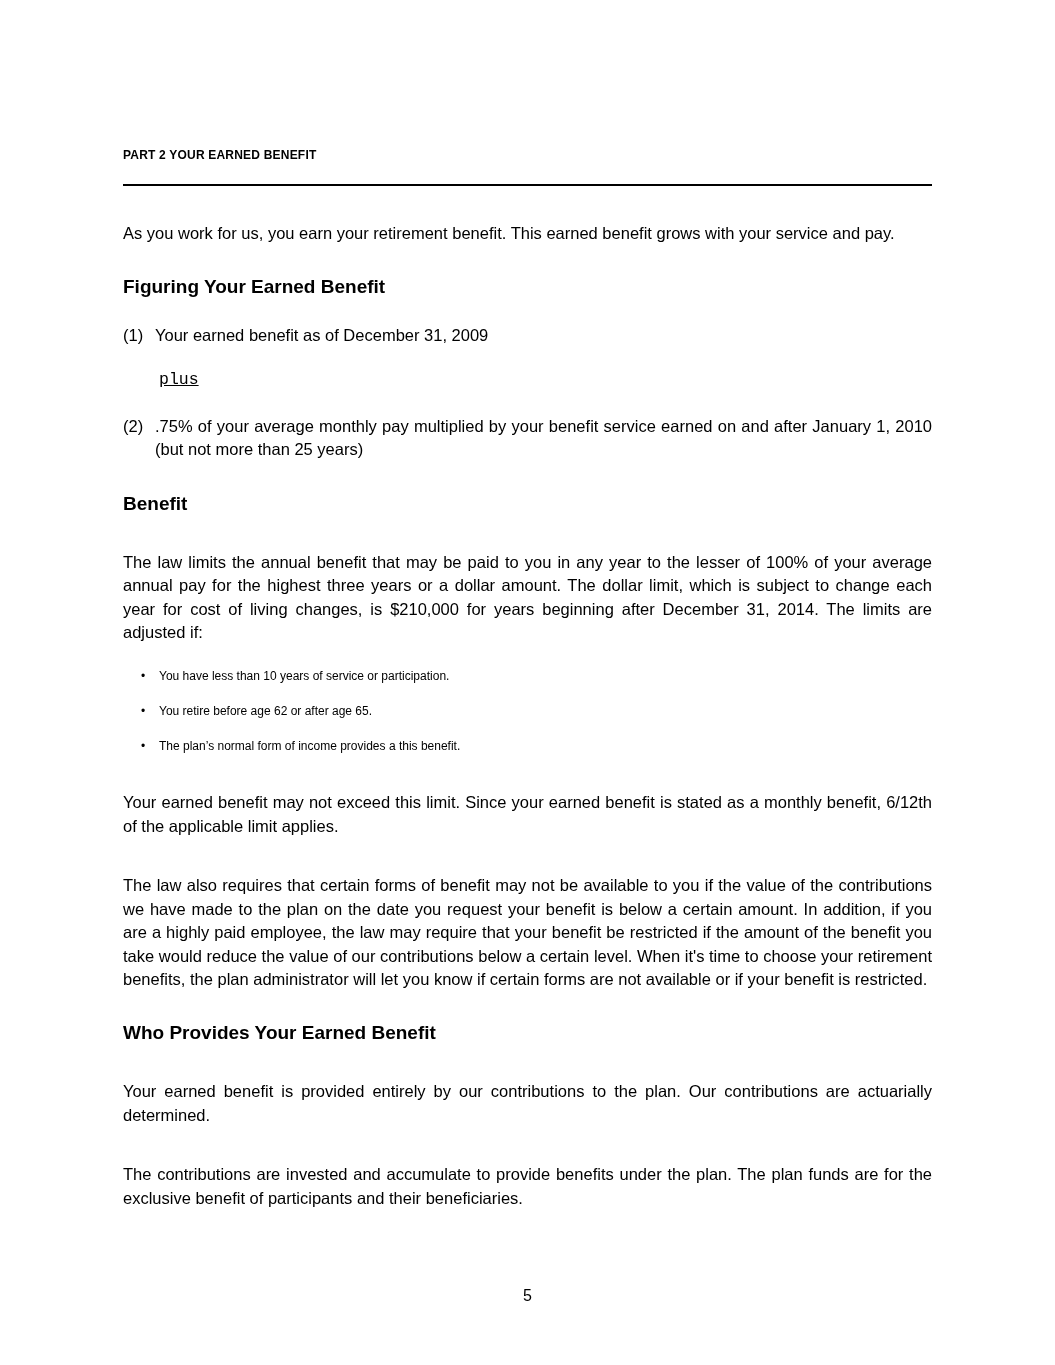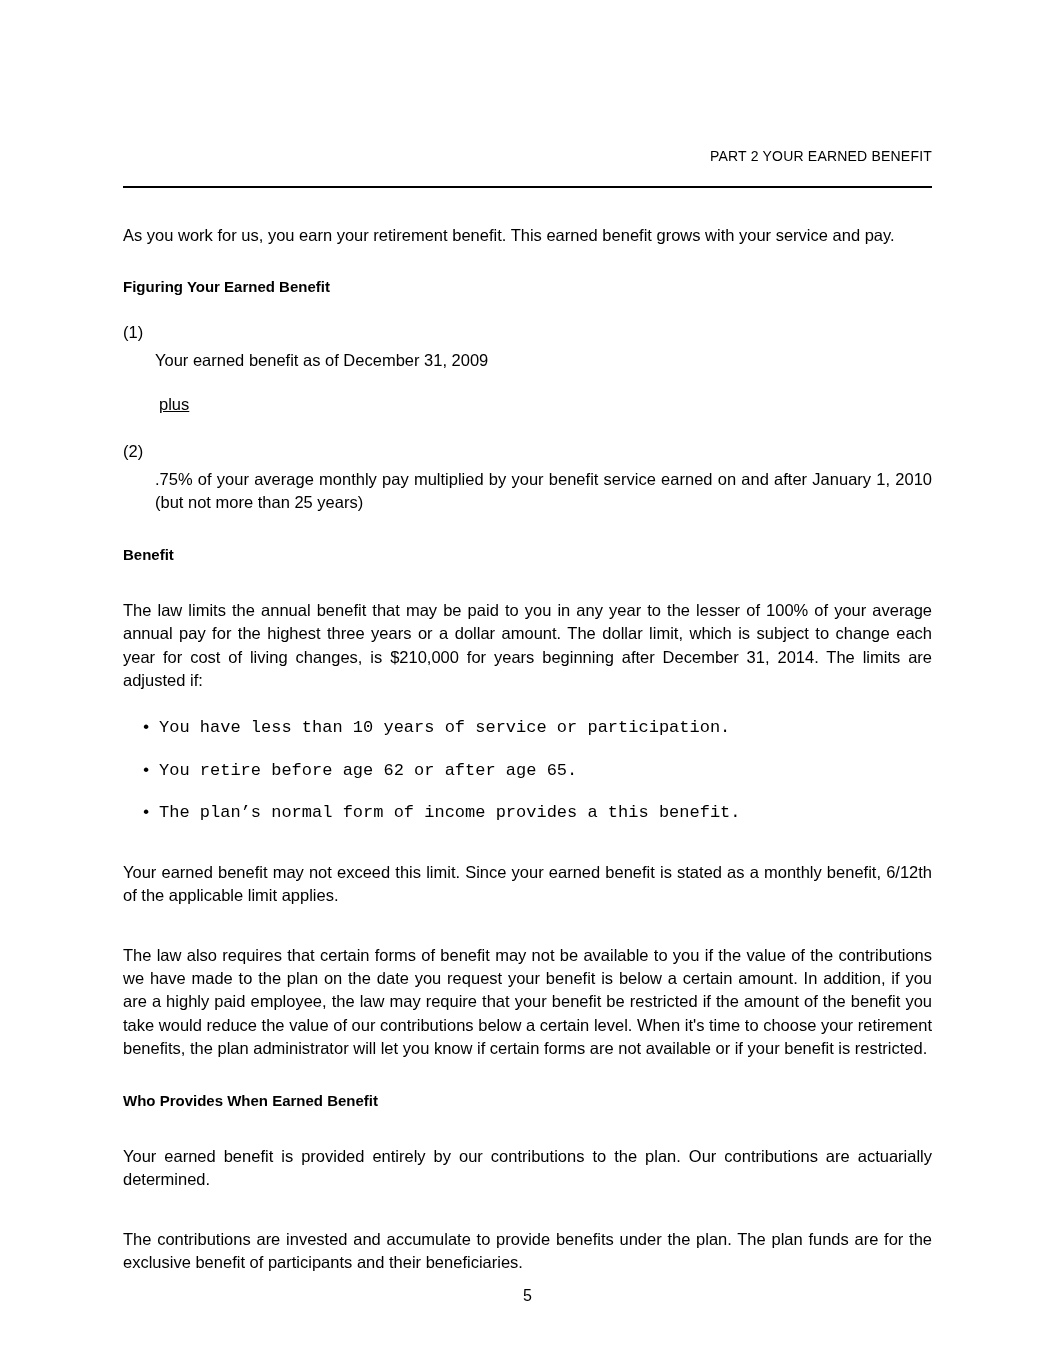--- a/index.html
+++ b/index.html
@@ -15,77 +15,76 @@
     position: relative;
   }
   .page {
     box-sizing: border-box;
     width: 1055px;
     height: 1365px;
     padding: 148px 123px 0 123px;
     position: relative;
   }
   .doc-title {
-    text-align: right;
-    font-size: 14px;
-    font-weight: normal;
+    text-align: left;
+    font-size: 12px;
+    font-weight: bold;
     letter-spacing: 0.2px;
     margin: 0 0 0 0;
   }
   .title-rule {
     border: none;
     border-top: 2.5px solid #000;
     margin: 22px 0 0 0;
     width: 100%;
   }
   p.body-text {
     font-size: 16.5px;
     line-height: 1.42;
     text-align: justify;
     margin: 36px 0 0 0;
   }
   h2.section-head {
-    font-size: 15px;
+    font-size: 19px;
     font-weight: bold;
     margin: 31px 0 0 0;
   }
   .numbered {
     display: flex;
     margin: 26px 0 0 0;
     font-size: 16.5px;
     line-height: 1.42;
   }
   .numbered .num {
     width: 32px;
     flex: 0 0 32px;
   }
   .numbered .ntext {
     flex: 1;
     text-align: justify;
-    margin-top: 28px;
   }
   .plus-line {
     margin: 22px 0 0 36px;
     font-size: 16.5px;
+    font-family: Liberation Mono, monospace;
   }
   .plus-line span {
     text-decoration: underline;
   }
   ul.bullets {
     list-style: none;
     margin: 24px 0 0 0;
     padding: 0;
   }
   ul.bullets li {
-    font-size: 17px;
+    font-size: 12px;
     line-height: 1.42;
     margin: 0 0 18px 0;
     padding-left: 36px;
     position: relative;
-    font-family: Liberation Mono, monospace;
   }
   ul.bullets li::before {
     content: "\2022";
     position: absolute;
     left: 18px;
     top: 0;
   }
   .page-number {
     position: absolute;
     bottom: 60px;
@@ -131,21 +130,21 @@
     <li>You have less than 10 years of service or participation.</li>
     <li>You retire before age 62 or after age 65.</li>
     <li>The plan’s normal form of income provides a this benefit.</li>
   </ul>
 
   <p class="body-text">Your earned benefit may not exceed this limit.  Since your earned benefit is stated as a monthly benefit, 6/12th of the applicable limit applies.</p>
 
   <p class="body-text">The law also requires that certain forms of benefit may not be available to you if the value of the contributions we have made to the plan on the date you request your benefit is below a certain amount.  In addition, if you are a highly paid employee, the law may require that your benefit be restricted if the amount of the benefit you take would reduce the value of our contributions below a certain level.  When it's time to choose your retirement benefits, the plan administrator will let you know if certain forms are not available or if your benefit is restricted.</p>
 
 
-  <h2 class="section-head">Who Provides When Earned Benefit</h2>
+  <h2 class="section-head">Who Provides Your Earned Benefit</h2>
 
   <p class="body-text">Your earned benefit is provided entirely by our contributions to the plan.  Our contributions are actuarially determined.</p>
 
   <p class="body-text">The contributions are invested and accumulate to provide benefits under the plan.  The plan funds are for the exclusive benefit of participants and their beneficiaries.</p>
 
   <div class="page-number">5</div>
 
 </div>
 
 </body></html>

